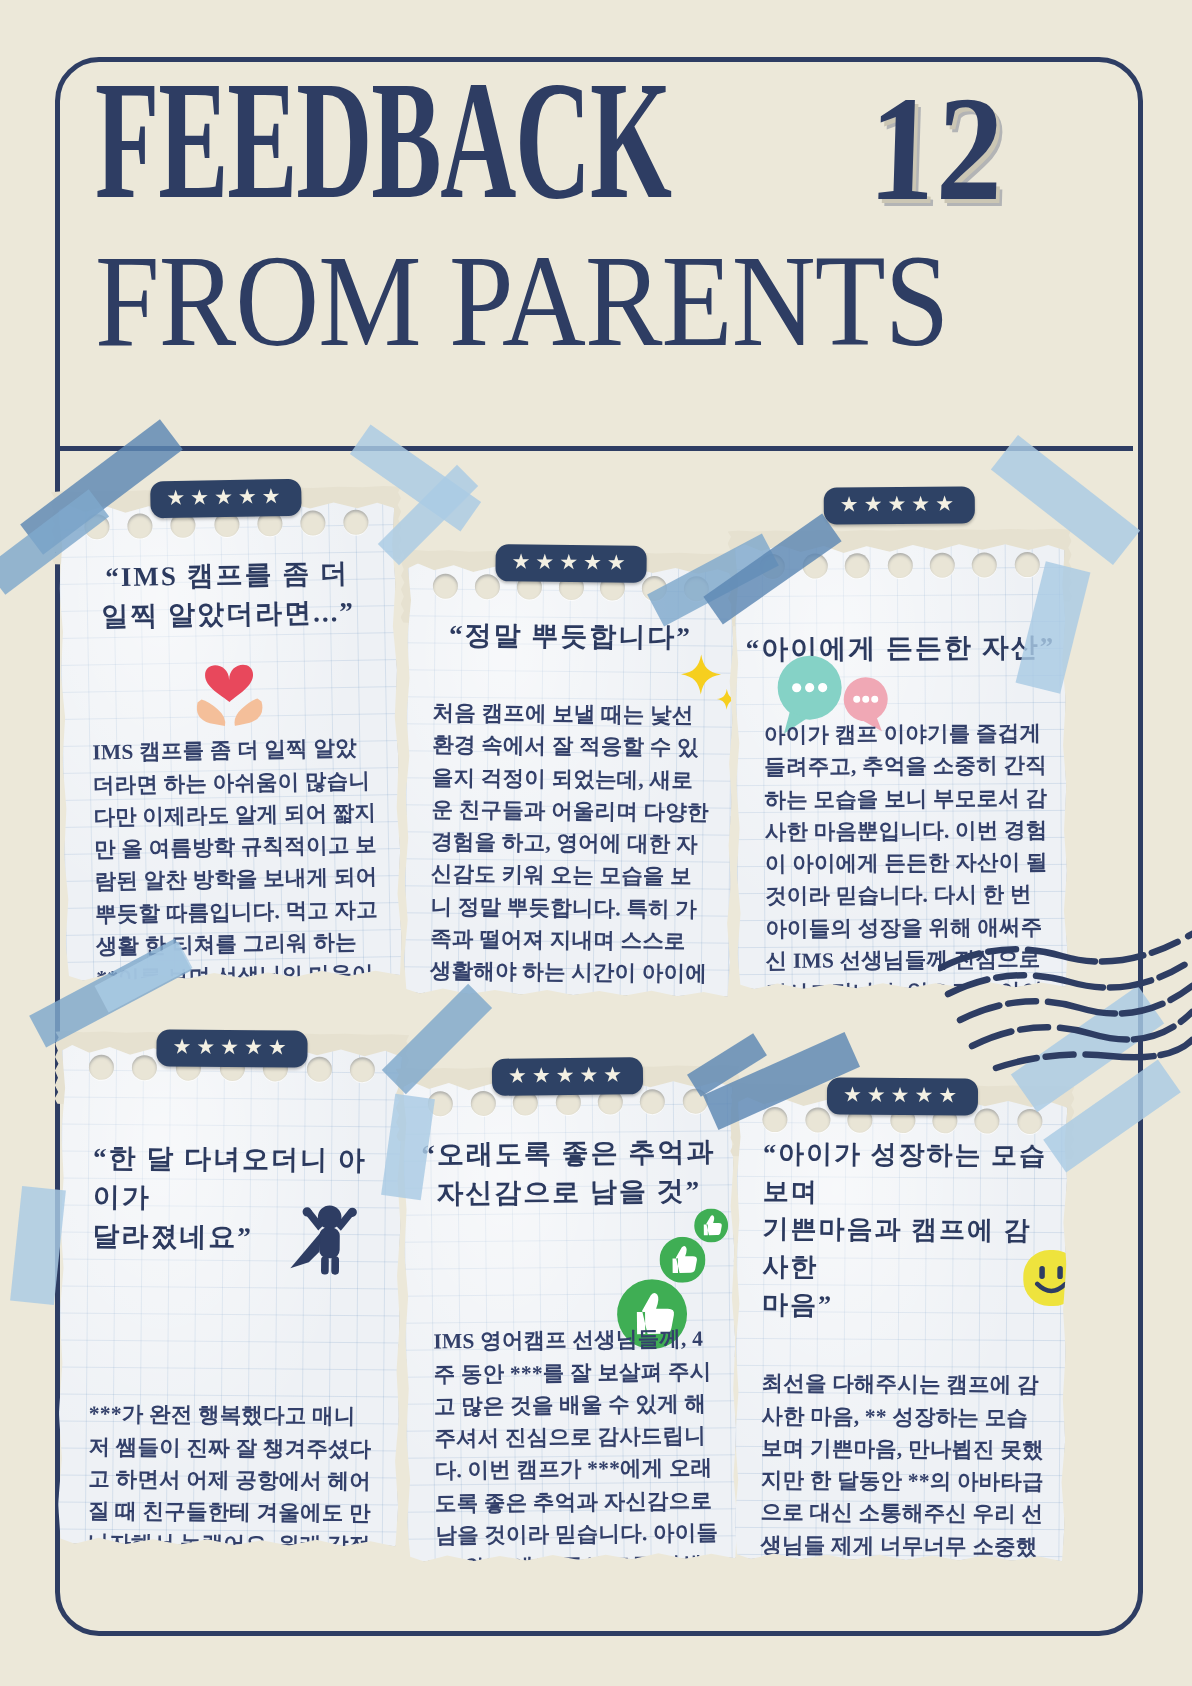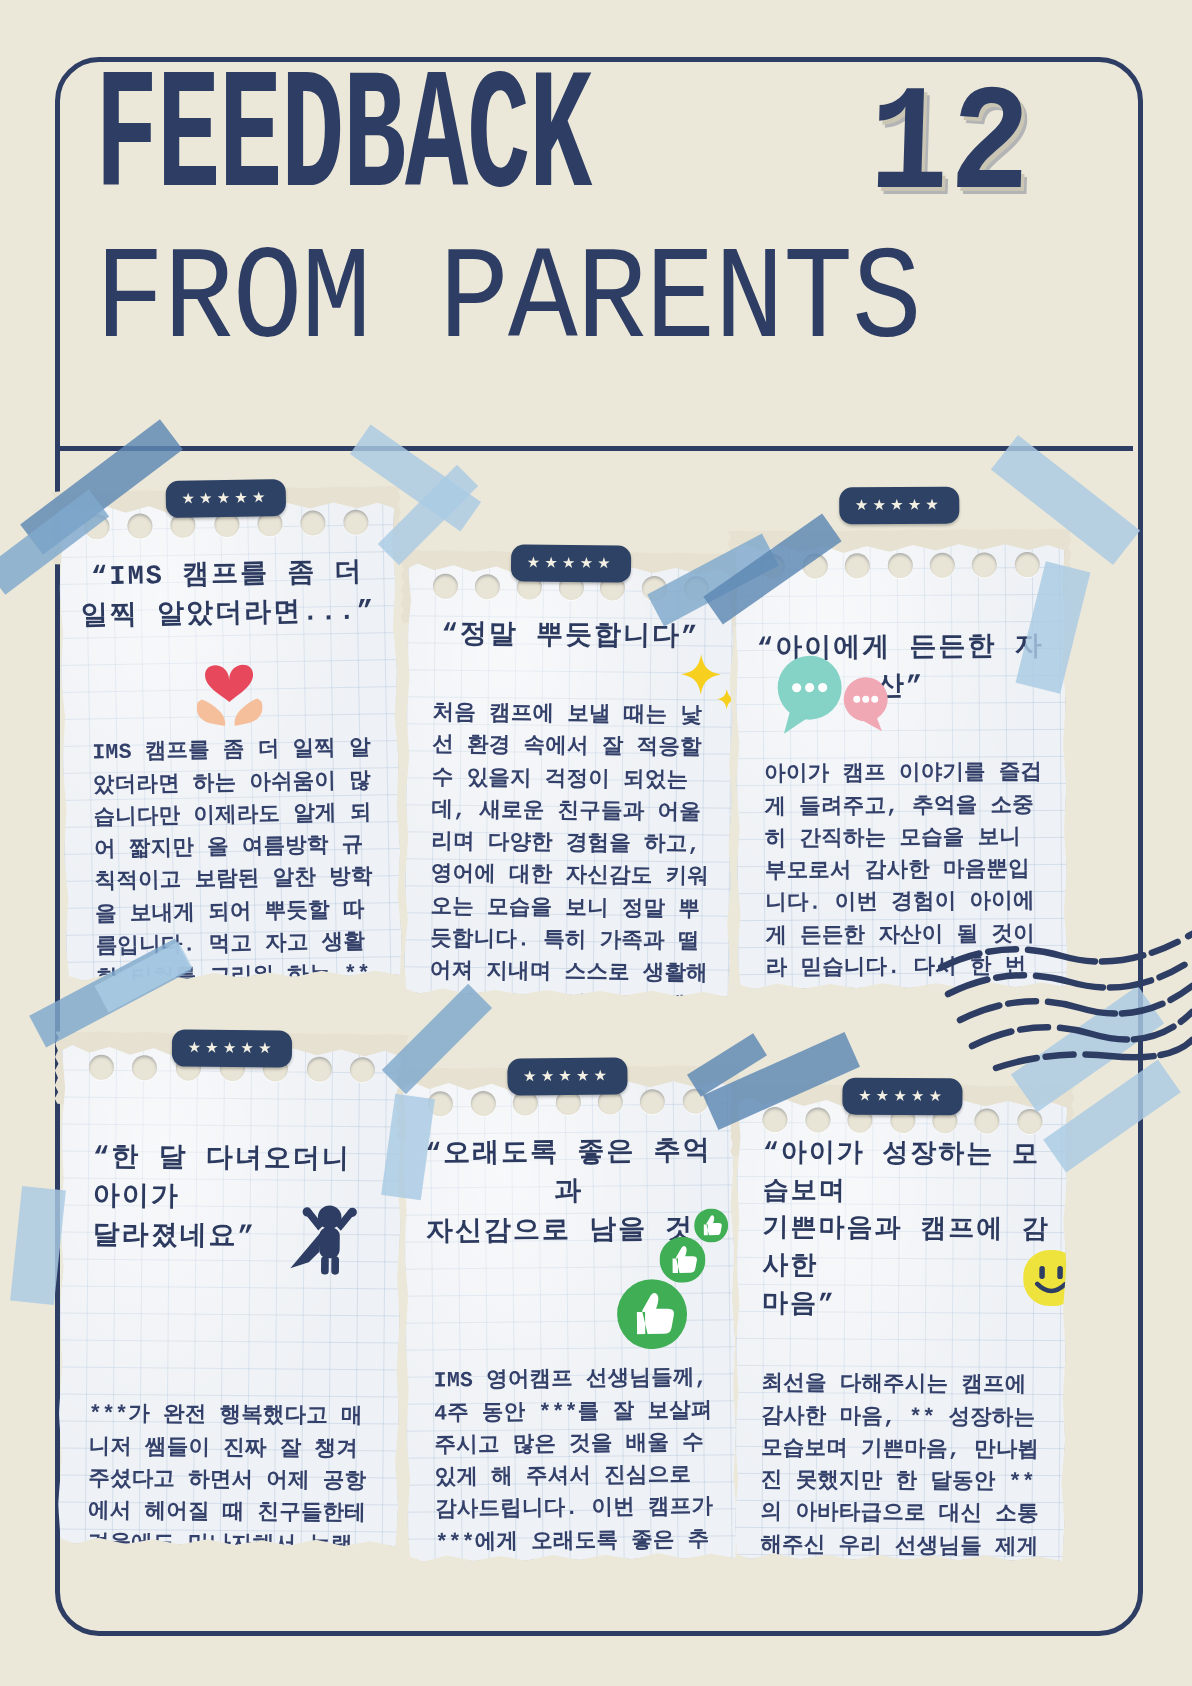--- a/index.html
+++ b/index.html
@@ -1,17 +1,17 @@
 <!DOCTYPE html>
 <html><head>
 <meta charset="utf-8">
 <style>
   html,body{margin:0;padding:0;background:#d8d4c6;}
   .page{position:relative;width:1192px;height:1686px;background:#ece8d9;overflow:hidden;
-        font-family:Liberation Mono, monospace;color:#2e3d63;}
+        font-family:Liberation Serif, serif;color:#2e3d63;}
   
   .frame{position:absolute;left:55px;top:57px;width:1078px;height:1569px;
          border:5px solid #2e3d63;border-radius:44px;z-index:0;}
   .divider{position:absolute;left:57px;top:446px;width:1076px;height:5px;background:#2e3d63;z-index:1;}
   
   .title1{position:absolute;left:95px;top:68px;font-size:170px;font-weight:900;line-height:.85;
           letter-spacing:-2px;transform:scaleX(.62);transform-origin:left top;white-space:nowrap;}
   .title2{position:absolute;left:95px;top:242px;font-size:132px;font-weight:500;line-height:.9;
           letter-spacing:-1px;transform:scaleX(.88);transform-origin:left top;white-space:nowrap;}
   .pagenum{position:absolute;left:872px;top:62px;font-size:150px;font-weight:900;

